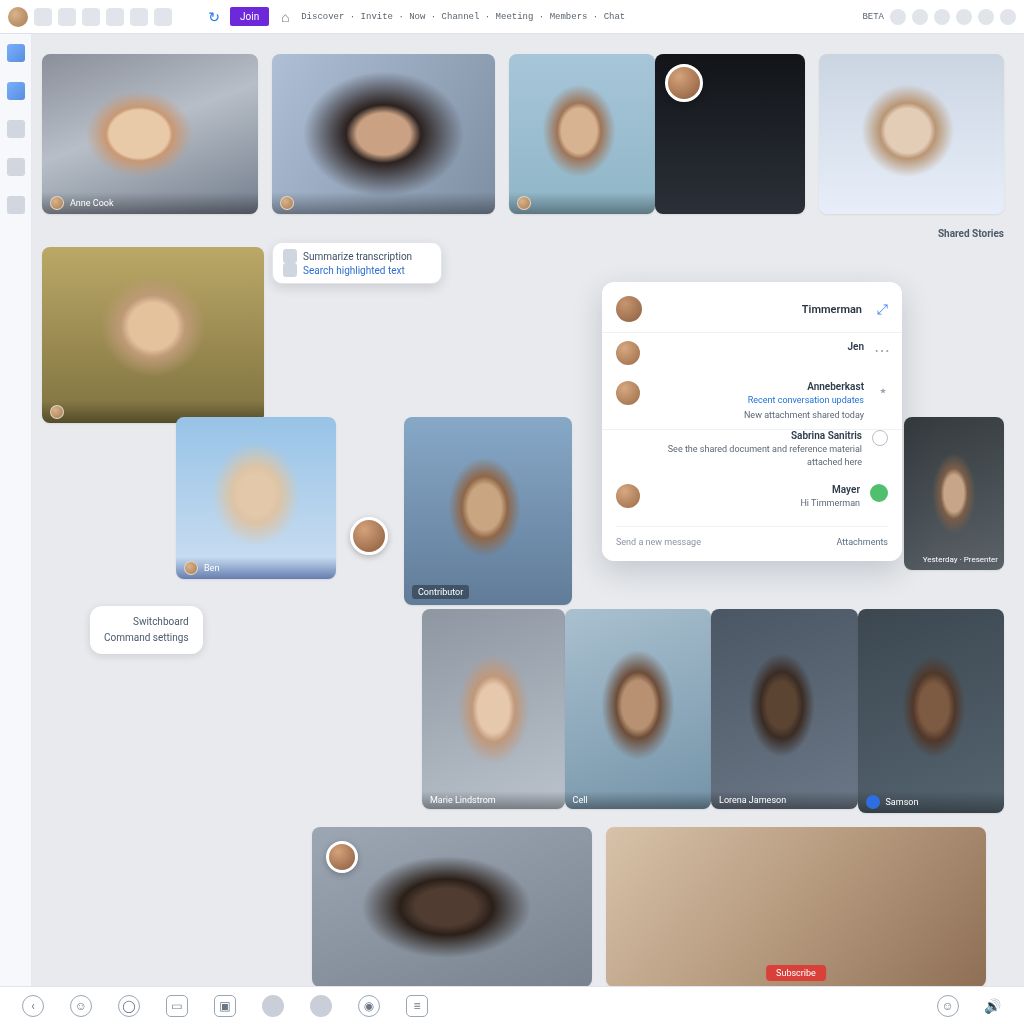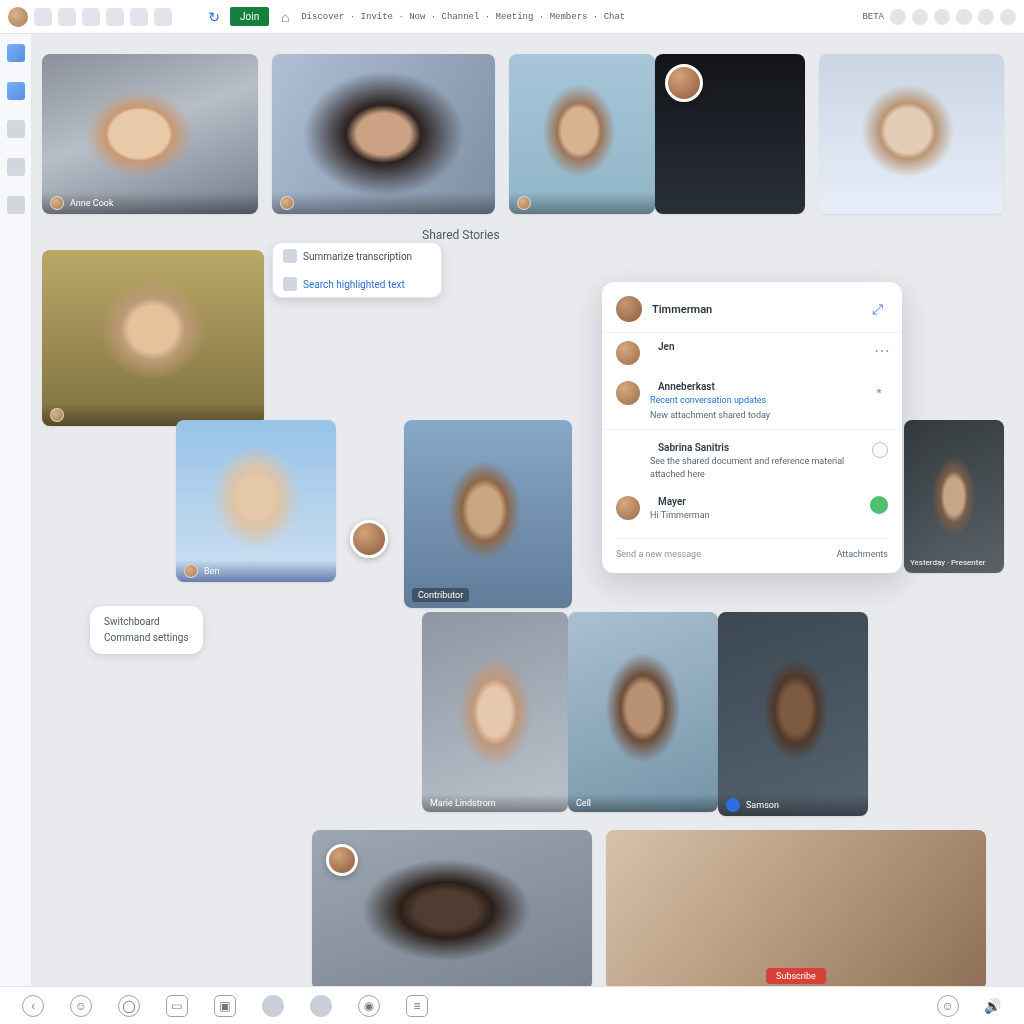--- a/index.html
+++ b/index.html
@@ -3,27 +3,27 @@
 <meta charset="utf-8">
 <style>
   * { box-sizing: border-box; margin: 0; padding: 0; }
   html, body { width: 1024px; height: 1024px; overflow: hidden; font-family: -apple-system, BlinkMacSystemFont, "Segoe UI", Roboto, sans-serif; background: #e8eaed; }
 
   
   .top-bar { height: 34px; background: #fff; border-bottom: 1px solid #dde2e8; display: flex; align-items: center; padding: 0 8px; gap: 6px; }
   .avatar-sm { width: 20px; height: 20px; border-radius: 50%; background: radial-gradient(circle at 35% 35%, #d9b38c, #a67c52); flex-shrink: 0; }
   .tab-icon { width: 18px; height: 18px; border-radius: 4px; background: #cdd4dd; opacity: .6; }
   .tab-blue { width: 20px; height: 20px; display: flex; align-items: center; justify-content: center; color: #2277ee; font-size: 14px; }
-  .tab-active { background: #15803d; color: #fff; padding: 4px 10px; border-radius: 2px; font-size: 10px; }
+  .tab-active { background: #6d28d9; color: #fff; padding: 4px 10px; border-radius: 2px; font-size: 10px; }
   .top-text { font-size: 9px; color: #5a6470; font-family: Liberation Mono, monospace; }
   .top-spacer { flex: 1; }
   .top-right-icon { width: 16px; height: 16px; border-radius: 50%; background: #e1e5ea; }
 
   
-  .body { display: flex; height: calc(1024px - 34px - 38px); }
+  .body { display: flex; height: calc(1024px - 34px - 38px); text-align: right; }
   .sidebar { width: 32px; background: #f6f8fb; border-right: 1px solid #e5e9ef; display: flex; flex-direction: column; align-items: center; padding-top: 10px; gap: 20px; }
   .side-icon { width: 18px; height: 18px; border-radius: 3px; background: linear-gradient(135deg,#5a9fff,#2e72d6); opacity: .8; }
   .side-icon.gray { background: #c9ced8; }
 
   .main { flex: 1; position: relative; padding: 20px 20px 0 10px; overflow: hidden; }
 
   
   .row { display: flex; gap: 14px; margin-bottom: 14px; }
   .tile { position: relative; border-radius: 8px; overflow: hidden; box-shadow: 0 1px 2px rgba(0,0,0,.08); }
   .tile .bg { position: absolute; inset: 0; }
@@ -33,21 +33,21 @@
 
   
   .floating-avatar { position: absolute; width: 38px; height: 38px; border-radius: 50%; border: 3px solid #fff; background: radial-gradient(circle at 35% 30%, #d4a27a, #8b5a3c); box-shadow: 0 2px 6px rgba(0,0,0,.25); }
 
   
   .tooltip { position: absolute; background: #fff; border: 1px solid #e2e6ec; border-radius: 10px; padding: 6px 10px; font-size: 10px; color: #3f5266; box-shadow: 0 4px 12px rgba(0,0,0,.12); }
   .tooltip .line { display: flex; align-items: center; gap: 6px; }
   .tooltip .ico { width: 14px; height: 14px; border-radius: 3px; background: #cfd6df; flex-shrink: 0; }
   .tooltip-bl { position: absolute; background: #fff; border-radius: 12px; padding: 8px 14px; font-size: 10px; color: #4a5a6a; box-shadow: 0 2px 8px rgba(0,0,0,.12); line-height: 1.6; }
 
-  .section-label { font-size: 12px; color: #4d5a68; margin: 4px 0 8px 380px; }
+  .section-label { font-size: 10px; color: #4d5a68; margin: 4px 0 8px 380px; font-weight: bold; }
 
   
   .chat-panel { position: absolute; top: 248px; left: 570px; width: 300px; background: #fff; border-radius: 12px; box-shadow: 0 10px 30px rgba(30,40,60,.18); padding: 14px 0 14px 0; z-index: 50; }
   .chat-header { display: flex; align-items: center; gap: 10px; padding: 0 14px 10px 14px; border-bottom: 1px solid #eef1f5; }
   .chat-header .av { width: 26px; height: 26px; border-radius: 50%; background: radial-gradient(circle at 35% 30%, #c79670, #8c5f40); }
   .chat-header .title { font-size: 11px; font-weight: 600; color: #2b3644; flex: 1; }
   .chat-header .act { width: 16px; height: 16px; color: #3a7ff0; font-size: 14px; }
   .chat-row { display: flex; gap: 10px; padding: 8px 14px; align-items: flex-start; }
   .chat-row .av { width: 24px; height: 24px; border-radius: 50%; background: radial-gradient(circle at 35% 30%, #d6a981, #9a6b47); flex-shrink: 0; }
   .chat-row .body { flex: 1; display: block; height: auto; }
@@ -148,21 +148,21 @@
       <div class="tile" style="width:190px;height:160px">
         <div class="bg p5"></div>
       </div>
     </div>
 
     <div class="tooltip" style="top:208px;left:240px;width:170px">
       <div class="line">
           <span class="ico"></span>
           <span>Summarize transcription</span>
         </div>
-      <div class="line" style="margin-top:14px;color:#2d6fcf">
+      <div class="line" style="margin-top:0;color:#2d6fcf">
           <span class="ico"></span>
           <span>Search highlighted text</span>
         </div>
     </div>
 
     <div class="section-label">Shared Stories</div>
 
     <div class="row" style="margin-bottom:0">
       <div class="tile" style="width:222px;height:176px">
         <div class="bg p6"></div>
@@ -204,20 +204,26 @@
       <div class="tile" style="width:146px;height:200px">
         <div class="bg p9"></div>
         <div class="name-bar dark">
             <span>Marie Lindstrom</span>
           </div>
       </div>
       <div class="tile" style="width:150px;height:200px;margin-left:-14px">
         <div class="bg p10"></div>
         <div class="name-bar dark">
             <span>Cell</span>
+          </div>
+      </div>
+      <div class="tile" style="width:150px;height:200px;margin-left:-14px">
+        <div class="bg p11"></div>
+        <div class="name-bar dark">
+            <span>Lorena Jameson</span>
           </div>
       </div>
       <div class="tile" style="width:150px;height:204px;margin-left:-14px">
         <div class="bg p12"></div>
         <div class="name-bar dark">
             <div style="width:14px;height:14px;border-radius:50%;background:#2f6ee0"></div>
             <span>Samson</span>
           </div>
       </div>
     </div>
@@ -248,21 +254,21 @@
       </div>
       <div class="chat-row">
         <div class="av"></div>
         <div class="body">
           <div class="nm">Anneberkast</div>
           <div class="tx link">Recent conversation updates</div>
           <div class="tx">New attachment shared today</div>
         </div>
         <div style="width:14px;height:14px;color:#9aa3b0">⋆</div>
       </div>
-      <div class="chat-row" style="border-top:1px solid #eef1f5;padding-top:12px">
+      <div class="chat-row" style="border-top:1px solid #eef1f5;padding-top:0">
         <div style="width:24px"></div>
         <div class="body">
           <div class="nm">Sabrina Sanitris</div>
           <div class="tx">See the shared document and reference material attached here</div>
         </div>
         <div class="badge"></div>
       </div>
       <div class="chat-row">
         <div class="av"></div>
         <div class="body">

